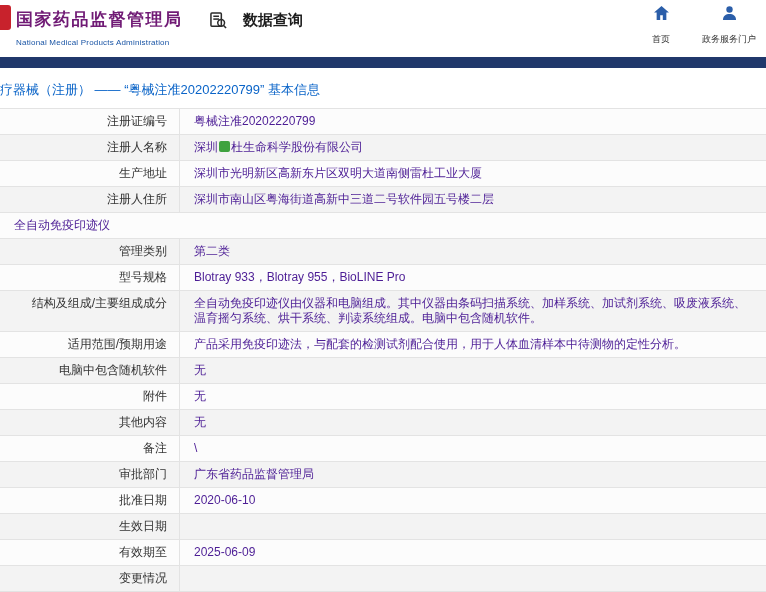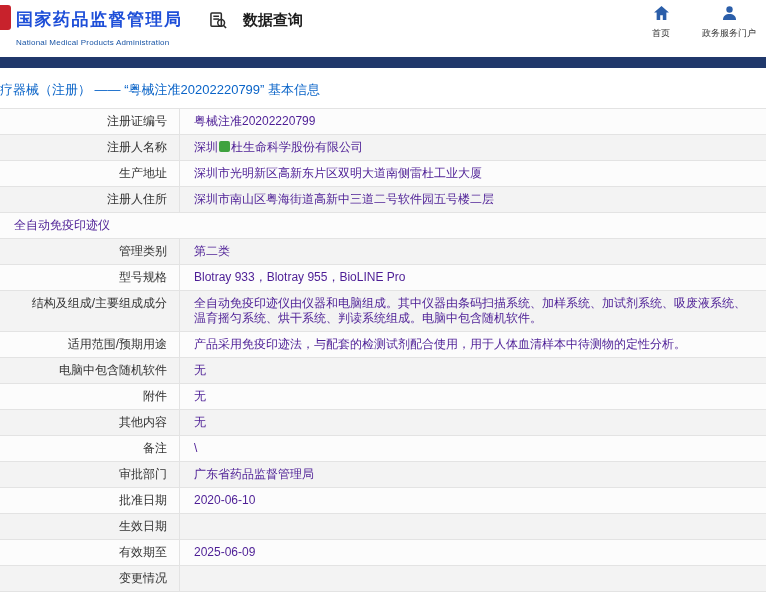--- a/index.html
+++ b/index.html
@@ -4,27 +4,27 @@
 <style>
   * { margin:0; padding:0; box-sizing:border-box; }
   html,body { width:766px; height:592px; overflow:hidden; background:#ffffff; }
   body { font-family:"Liberation Sans","DejaVu Sans",sans-serif; color:#333; }
 
   
   .header { position:relative; height:57px; background:#fff; }
   .emblem { position:absolute; left:0; top:5px; width:11px; height:25px;
             background:#c8222c; border-radius:0 3px 3px 0; }
   .agency { position:absolute; left:16px; top:8px; }
-  .agency-cn { font-size:17px; font-weight:bold; color:#1d4ed8; letter-spacing:1.5px; white-space:nowrap; }
+  .agency-cn { font-size:17px; font-weight:bold; color:#701a75; letter-spacing:1.5px; white-space:nowrap; }
   .agency-en { font-size:8px; color:#1a55a5; margin-top:7px; letter-spacing:.2px; white-space:nowrap; }
   .nav-query { position:absolute; left:210px; top:11px; display:flex; align-items:center; gap:16px;
                font-size:15px; font-weight:bold; color:#1d1d1d; cursor:pointer;justify-content:flex-end; }
   .q-icon { display:inline-flex; }
   .quick { position:absolute; top:6px; display:flex; flex-direction:column; align-items:center;
-           gap:3px; cursor:pointer; }
+           gap:9px; cursor:pointer; }
   .quick-home { left:644px; width:34px; }
   .quick-portal { left:698px; width:62px; }
   .quick-label { font-size:9px; color:#333; white-space:nowrap; }
 
   
   .navbar { height:11px; background:#20386b; }
 
   
   .content { background:#fff; }
   .page-title { margin-left:-13px; padding:13px 0 9px 0; font-size:13px; color:#0a64c8; white-space:nowrap; }

